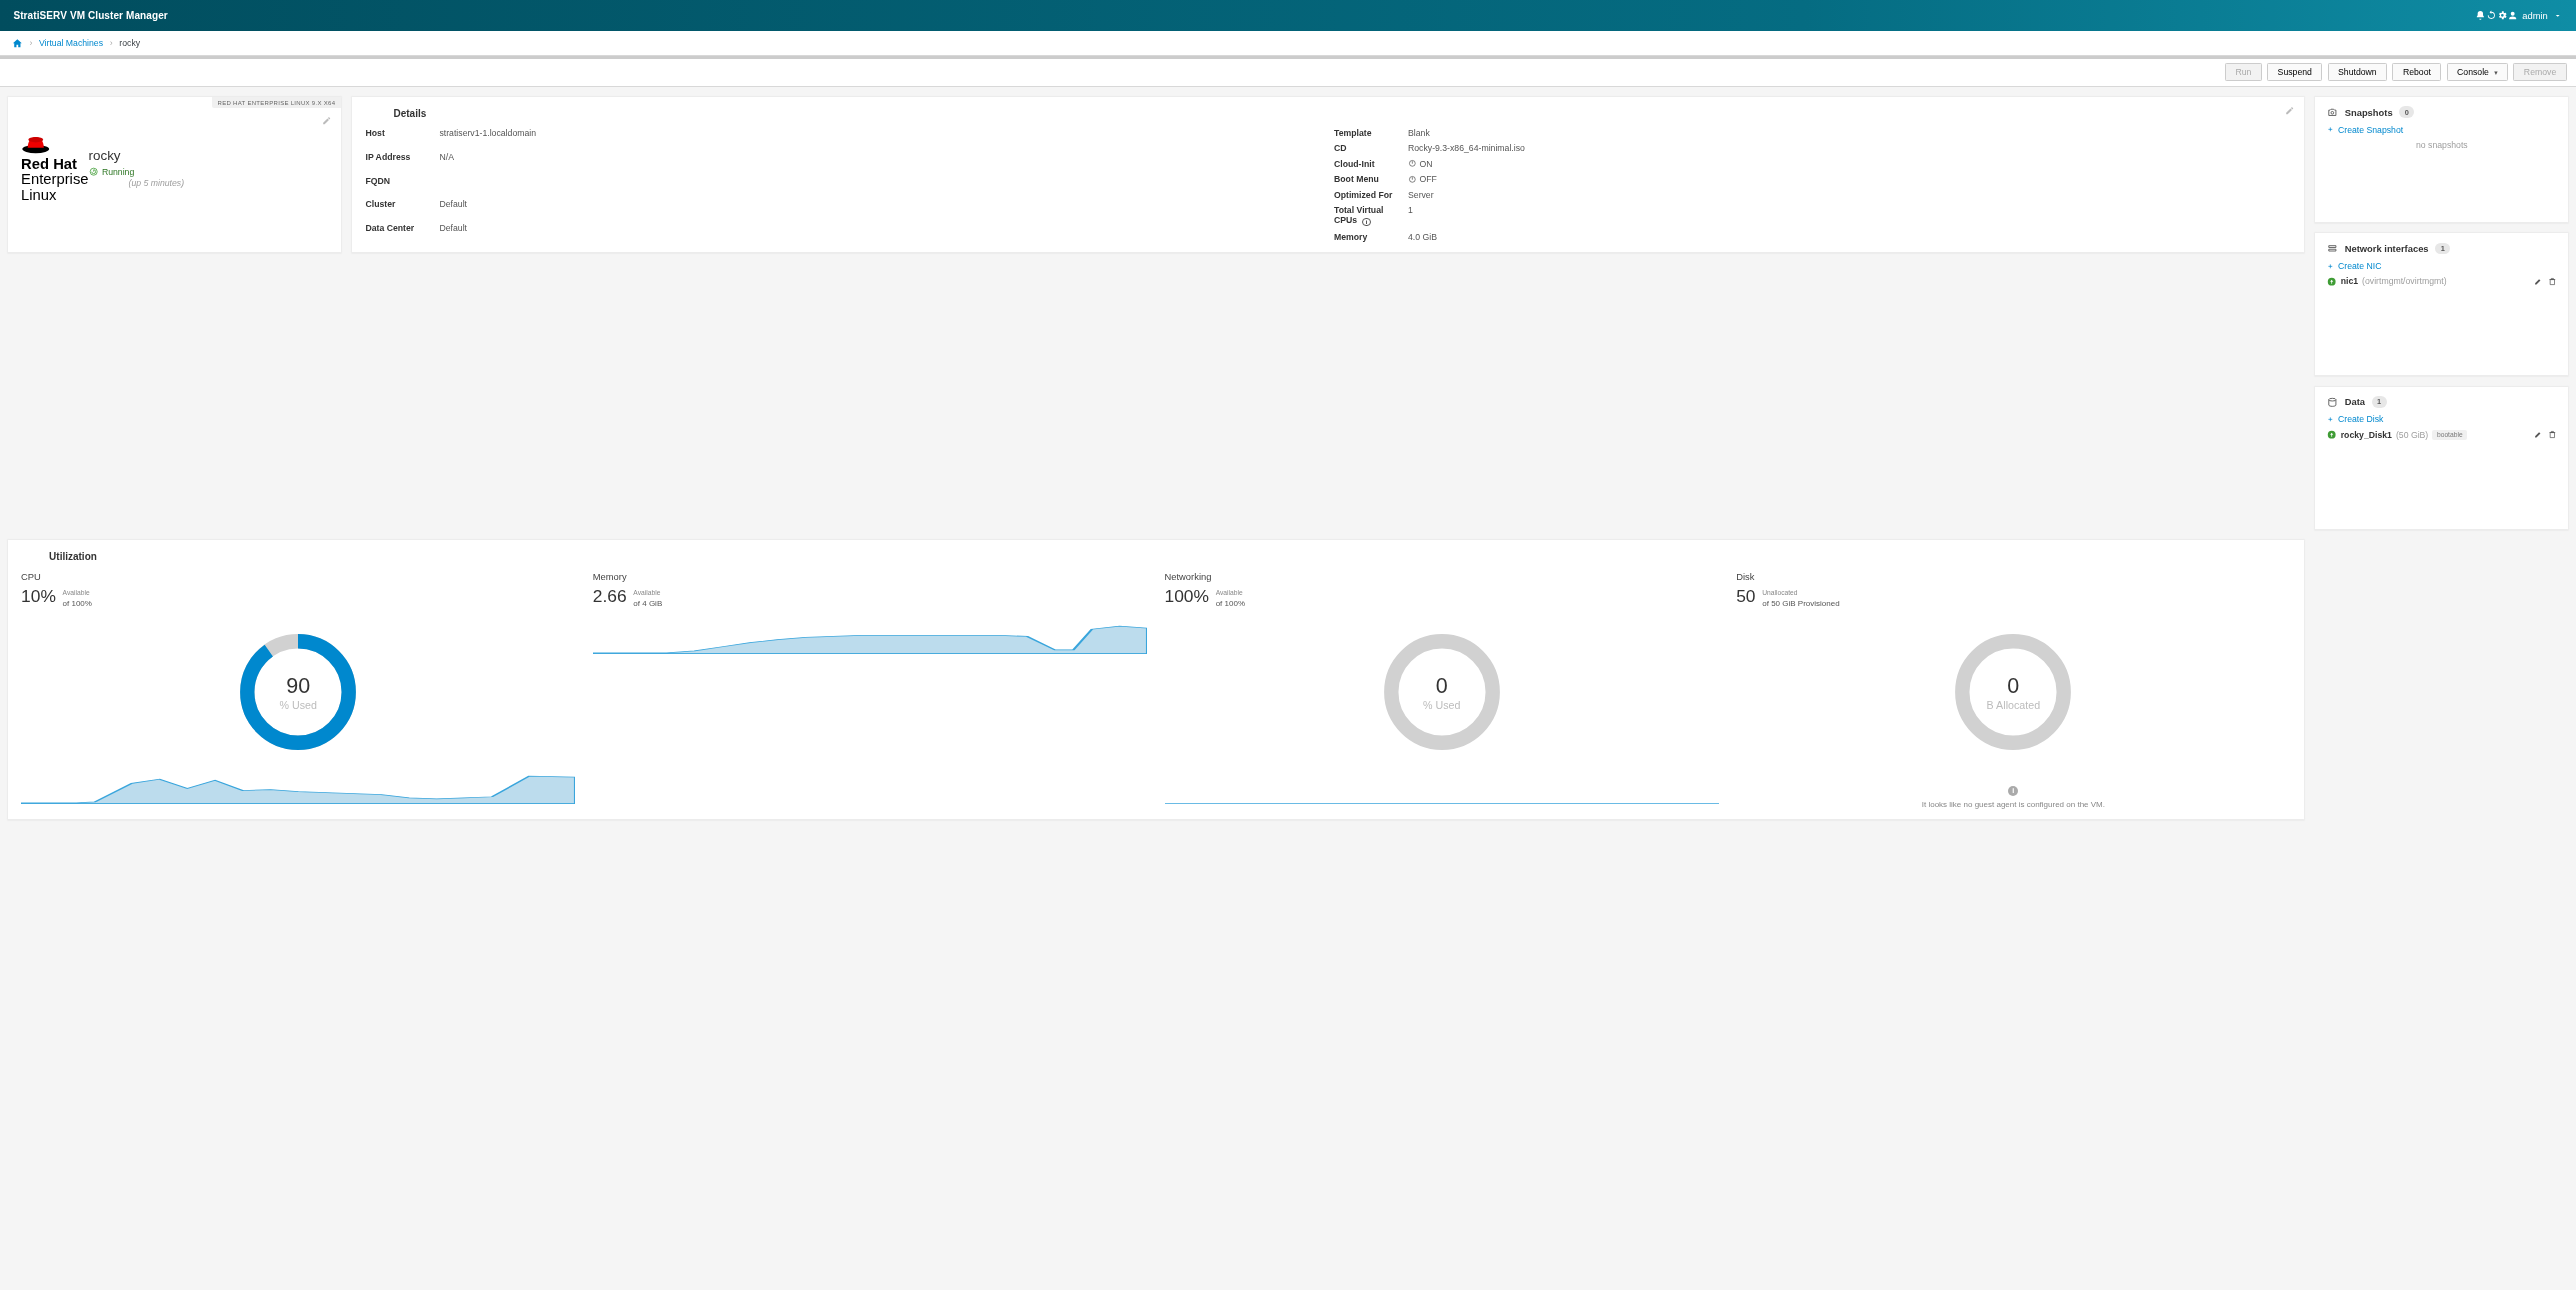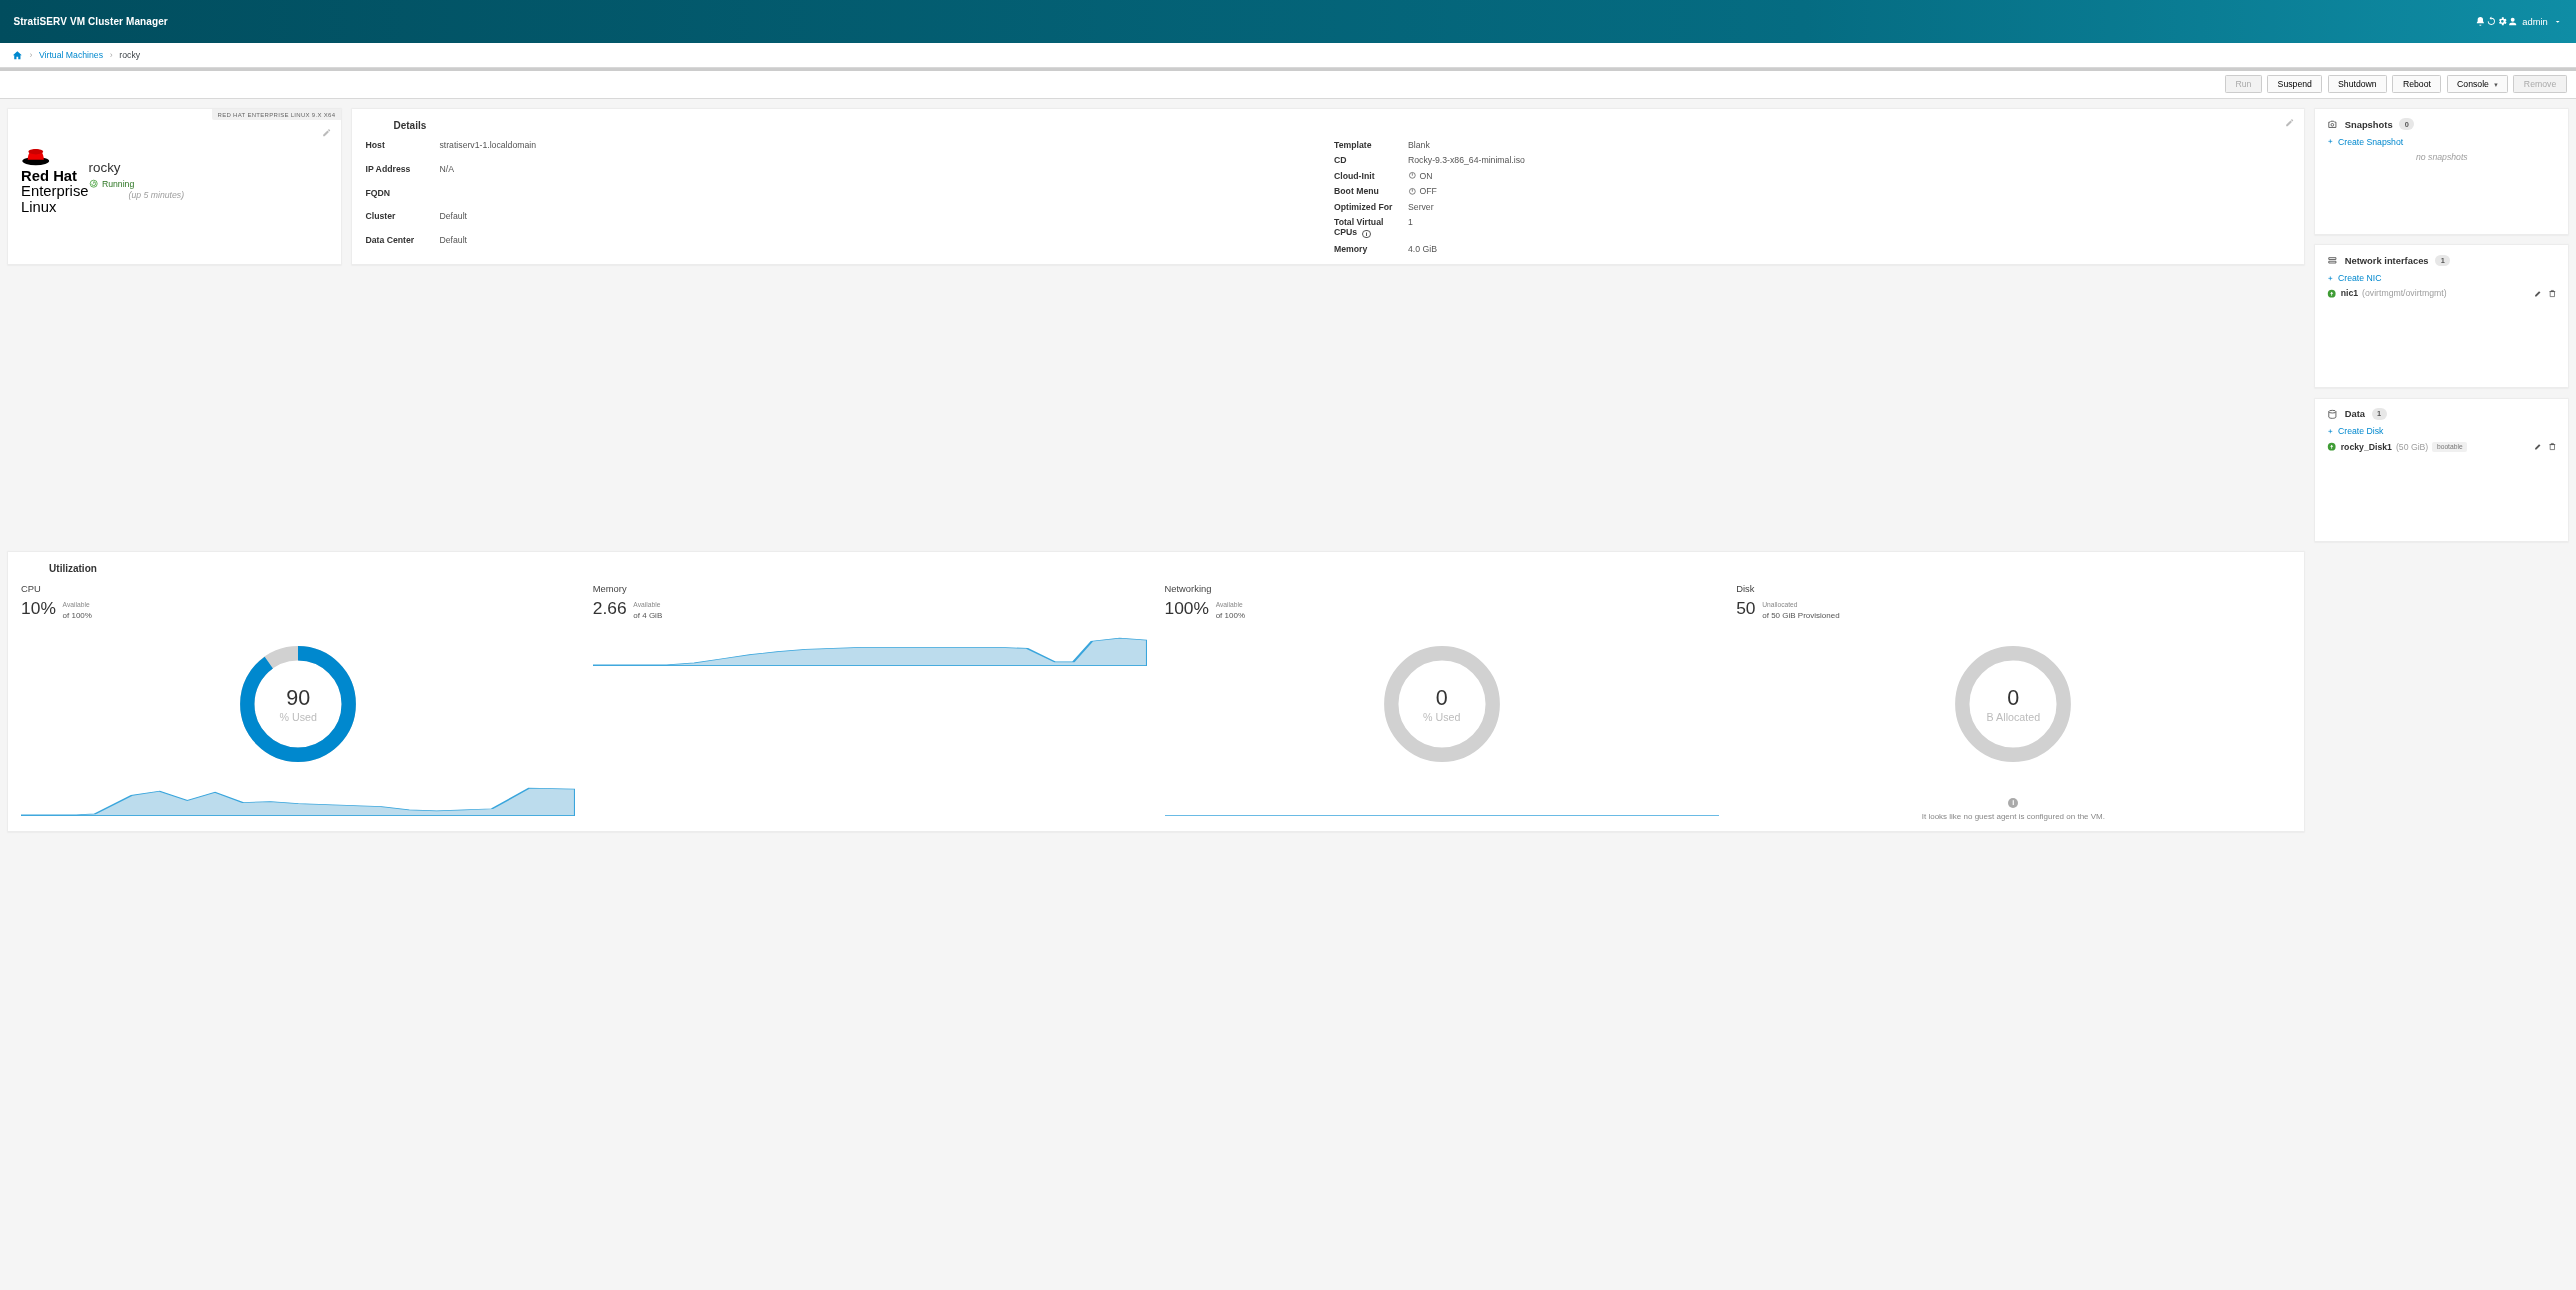--- a/index.html
+++ b/index.html
@@ -1,19 +1,19 @@
 <!DOCTYPE html>
 <html style="font-size:10.7px"><head>
 <meta charset="utf-8">
 <style>
 * { margin:0; padding:0; box-sizing:border-box; font-family:-apple-system,"Segoe UI","Helvetica Neue",Arial,sans-serif; }
 body { background:#f5f5f5; color:#333; font-size:9.4px; }
 
 
-.masthead { background:linear-gradient(to right,#014d5e 0%,#056c82 70%,#0f8da5 100%); color:#fff; height:43px; display:flex; align-items:center; padding:0 13.4px; }
+.masthead { background:linear-gradient(to right,#014d5e 0%,#056c82 70%,#0f8da5 100%); color:#fff; height:31px; display:flex; align-items:center; padding:0 13.4px; }
 .masthead .brand { font-weight:600; font-size:10px; letter-spacing:0.1px; }
 .masthead .icons { margin-left:auto; display:flex; align-items:flex-end; gap:0; }
 .masthead .icon { width:10.7px; height:10.7px; fill:#fff; cursor:pointer; }
 .masthead .user { display:flex; align-items:center; gap:5.4px; font-size:9.4px; cursor:pointer; }
 .masthead .user svg{width:9.4px;height:9.4px;fill:#fff;}
 
 .crumbs { background:#fff; border-bottom:0.7px solid #d8d8d8; padding:6.7px 12px; display:flex; align-items:center; gap:6.7px; font-size:8.7px; color:#666; box-shadow:0 0.7px 2px rgba(0,0,0,.06);}
 .crumbs a { color:#0088ce; text-decoration:none; cursor:pointer;}
 .crumbs .home{width:10.7px;height:10.7px;fill:#0088ce;cursor:pointer;}
 .crumbs .sep{color:#aaa;}
@@ -56,21 +56,21 @@
 .info-icon{display:inline-block;width:8.7px;height:8.7px;border:0.8px solid #555;border-radius:50%;font-size:6px;font-weight:700;line-height:7.4px;text-align:center;margin-left:2.7px;vertical-align:-0.7px;}
 
 
 .rcol { grid-column:2; display:flex; flex-direction:column; gap:9.4px;}
 .rcard{padding:9.4px 12px 13.4px;}
 .rcard h4{font-size:9.4px;font-weight:600;display:flex;align-items:center;gap:6.7px;margin-bottom:6.7px;}
 .badge-n{background:#e7e7e7;color:#555;border-radius:6.7px;font-size:7.4px;padding:1.3px 5.4px;font-weight:600;}
 .sec-icon{width:10.7px;height:10.7px;fill:#555;}
 .create-link{color:#0088ce;font-size:8.7px;cursor:pointer;display:flex;align-items:center;gap:4px;margin:2.7px 0 5.4px;}
 .create-link svg{width:6.7px;height:6.7px;stroke:#0088ce;stroke-width:2.5;fill:none;}
-.empty{color:#9e9e9e;font-style:italic;font-size:8.7px;text-align:center;margin-top:4px;}
+.empty{color:#9e9e9e;font-size:8.7px;text-align:center;margin-top:4px;}
 .item-row{display:flex;align-items:center;gap:4px;font-size:8.7px;}
 .item-row .up-ic{width:9.4px;height:9.4px;fill:#3f9c35;}
 .item-row .muted{color:#9e9e9e;}
 .item-row .actions{margin-left:auto;display:flex;gap:5.4px;}
 .item-row .actions svg{width:8.7px;height:8.7px;fill:#555;cursor:pointer;}
 .tag{background:#f0f0f0;color:#777;font-size:6.7px;padding:1.3px 4.7px;border-radius:2px;}
 
 
 .util{grid-column:1;}
 .util-grid{display:grid;grid-template-columns:repeat(4,1fr);gap:17.4px;}

